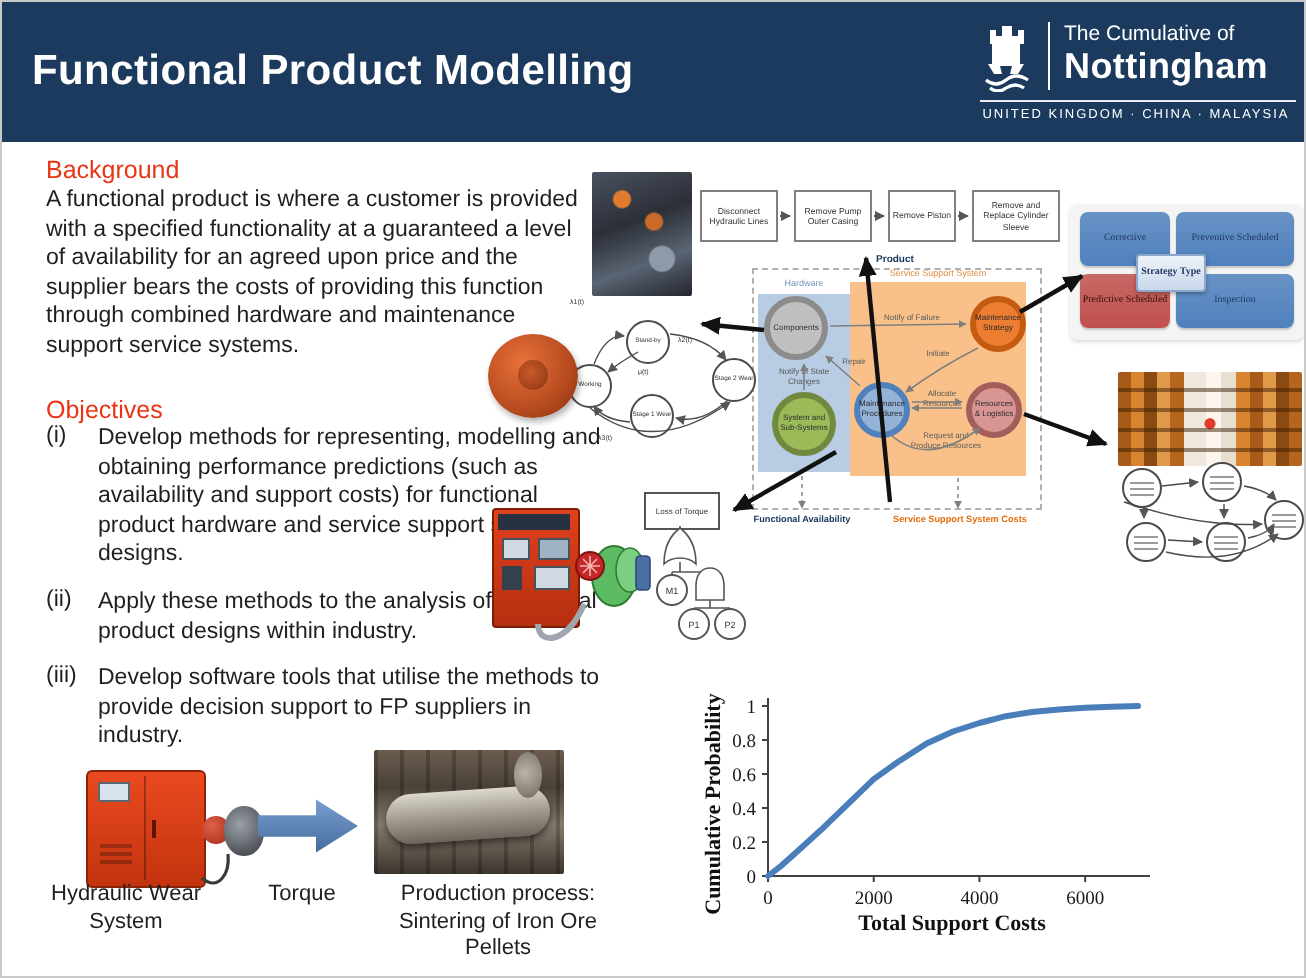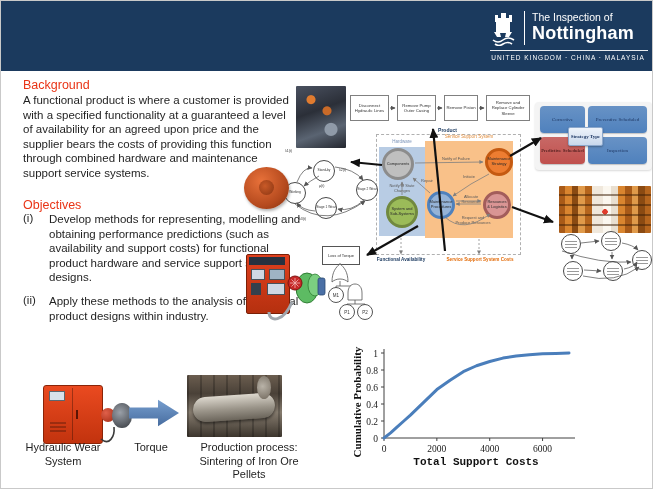--- a/index.html
+++ b/index.html
@@ -111,54 +111,59 @@
   .cab2-g1{position:absolute;left:4px;top:14px;width:12px;height:9px;background:#cfd8e3;border:1px solid #47525c;}
   .cab2-g2{position:absolute;left:22px;top:14px;width:14px;height:9px;background:#9fb3c4;border:1px solid #47525c;}
   .cab2-g3{position:absolute;left:4px;top:28px;width:10px;height:12px;background:#34404d;}
   .cab2-g4{position:absolute;left:20px;top:28px;width:16px;height:10px;background:#cfd8e3;border:1px solid #47525c;}
   .pump-wrap{left:284px;top:265px;width:44px;height:44px;}
   
   .chart{left:335px;top:335px;width:315px;height:152px;}
   .chart .ylabel{position:absolute;left:-44px;top:60px;width:130px;text-align:center;transform:rotate(-90deg);
     font-family:"Liberation Serif",serif;font-weight:bold;font-size:11px;color:#111;}
   .chart .xlabel{position:absolute;left:50px;top:120px;width:180px;text-align:center;
-    font-family:Liberation Mono, monospace;font-weight:bold;font-size:11px;color:#111;}
+    font-family:Liberation Serif, serif;font-weight:bold;font-size:11px;color:#111;}
   .tick{font-family:"Liberation Serif",serif;font-size:9.5px;fill:#1a1a1a;}
   .overlay{position:absolute;left:0;top:0;width:653px;height:489px;pointer-events:none;}
 </style>
 </head>
 <body>
 
 <div class="slide">
 
   <div class="header">
+    <div class="title">Functional Product Modelling</div>
     <svg class="logo-castle" viewBox="0 0 27 38">
       <path fill="#ffffff" d="M5,7 h3 v3 h3 V5 h5 v5 h3 V7 h3 v7 h-2 v10 h2 l-3,5 h-4 l1,-4 h-6 l1,4 h-4 l-3,-5 h2 V14 H5 Z"></path>
       <path fill="none" stroke="#ffffff" stroke-width="1.6" d="M3,32 q5,4 10,0 q5,-4 11,0"></path>
       <path fill="none" stroke="#ffffff" stroke-width="1.6" d="M5,36 q4,3 8,0 q5,-3 9,0"></path>
     </svg>
     <div class="logo-div"></div>
-    <div class="uni1">The Inspection of</div>
+    <div class="uni1">The Cumulative of</div>
     <div class="uni2">Nottingham</div>
     <div class="logo-rule"></div>
     <div class="campuses">UNITED KINGDOM · CHINA · MALAYSIA</div>
   </div>
 
   <div class="h-red" style="left:22px;top:77px;">Background</div>
   <div class="body-text" style="left:22px;top:92px;width:270px;">A functional product is where a customer is provided with a specified functionality at a guaranteed a level of availability for an agreed upon price and the supplier bears the costs of providing this function through combined hardware and maintenance support service systems.</div>
 
   <div class="h-red" style="left:22px;top:197px;">Objectives</div>
 
   <div class="obj-item" style="top:211px;">
     <span class="obj-marker">(i)</span>
     <div class="obj-text">Develop methods for representing, modelling and obtaining performance predictions (such as availability and support costs) for functional product hardware and service support system designs.</div>
   </div>
   <div class="obj-item" style="top:293px;">
     <span class="obj-marker">(ii)</span>
     <div class="obj-text">Apply these methods to the analysis of functional product designs within industry.</div>
+  </div>
+  <div class="obj-item" style="top:331px;">
+    <span class="obj-marker">(iii)</span>
+    <div class="obj-text">Develop software tools that utilise the methods to provide decision support to FP suppliers in industry.</div>
   </div>
 
   <div class="photo cab1">
     <div class="cab1-screen"></div>
     <div class="cab1-door"></div>
     <div class="cab1-handle"></div>
     <div class="cab1-vent"></div>
   </div>
   <div class="coupling-red"></div>
   <div class="flywheel"></div>

